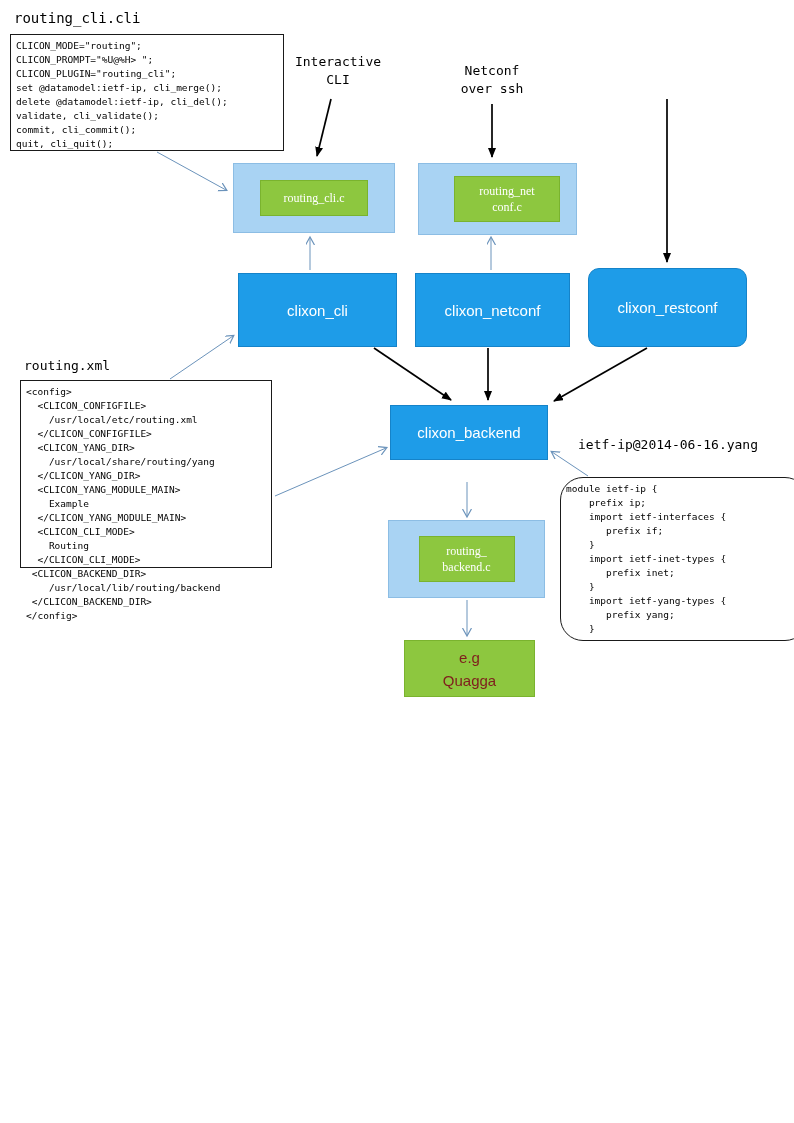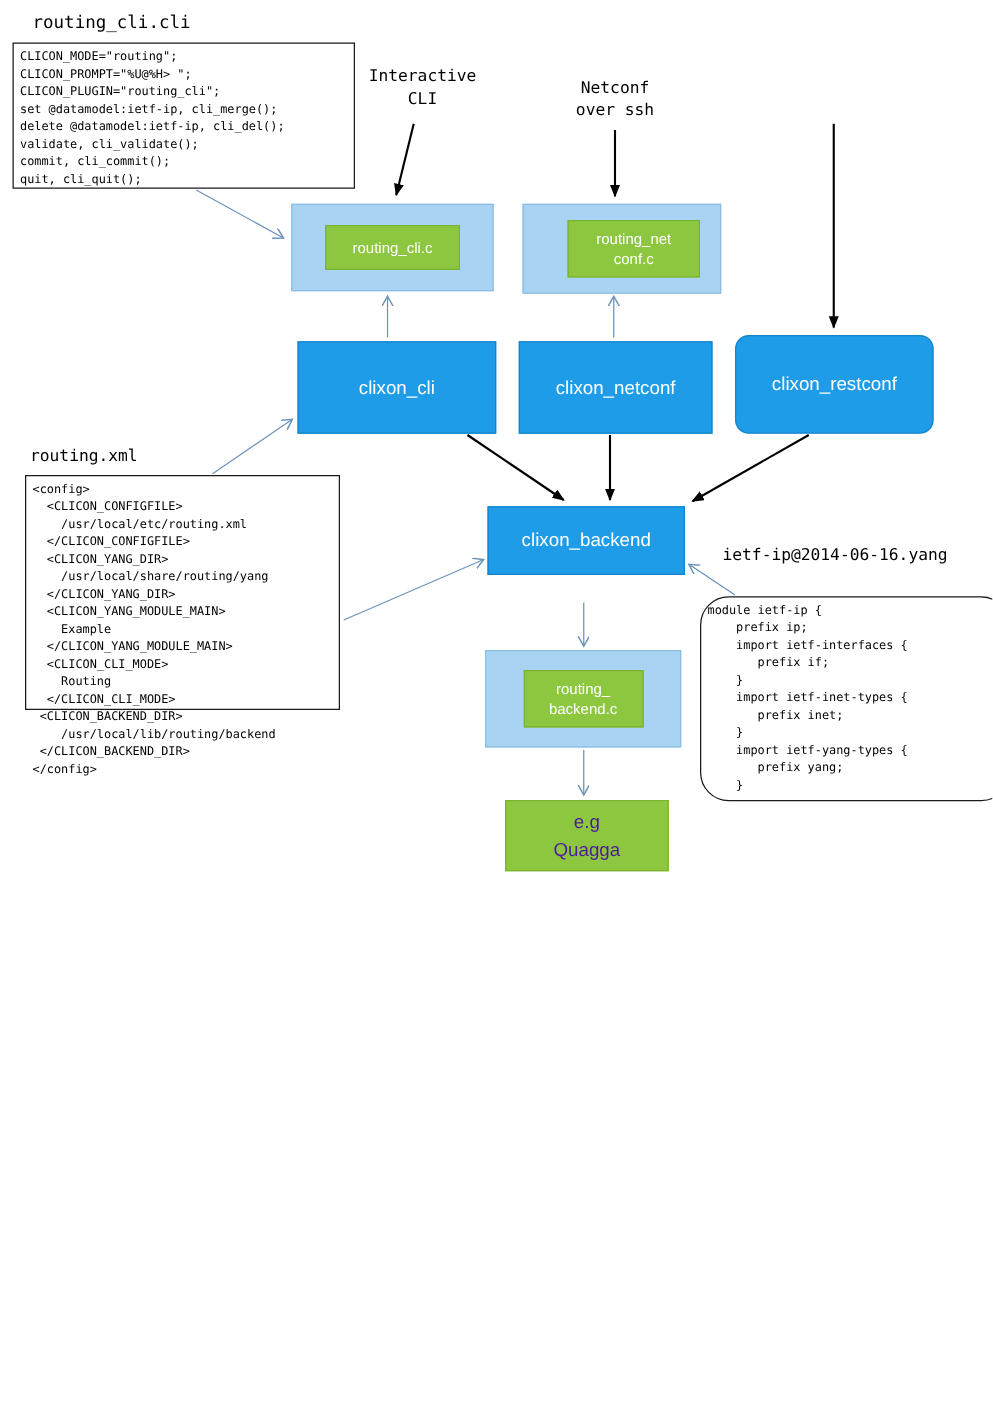--- a/index.html
+++ b/index.html
@@ -50,52 +50,52 @@
   .lightbox{
     background:#a9d3f3;
     border:1px solid #8cbde4;
     display:flex;align-items:center;justify-content:center;
     z-index:2;
   }
   .greenbox{
     background:#8dc73f;
     border:1px solid #7ab32e;
     color:#ffffff;
-    font-family:Liberation Sans, sans-serif;
+    font-family:Liberation Serif, serif;
     font-size:12px;
     line-height:16px;
     display:flex;align-items:center;justify-content:center;
     text-align:center;
     white-space:pre-line;
     z-index:3;
   }
   .biggreen{
     background:#8dc73f;
     border:1px solid #7ab32e;
-    color:#4c1d95;
+    color:#7f1d1d;
     font-family:"Liberation Sans", sans-serif;
     font-size:15px;
     line-height:23px;
     display:flex;align-items:center;justify-content:center;
     text-align:center;
     white-space:pre-line;
     z-index:2;
   }
   #connector-layer{
     position:absolute;left:0;top:0;
     z-index:5;
     pointer-events:none;
   }
 </style>
 </head>
 <body>
 
 <div id="canvas">
 
-  <div class="abs filelabel" style="left:14px;top:10px;font-size:14px;margin-left:12px;">routing_cli.cli</div>
+  <div class="abs filelabel" style="left:14px;top:10px;font-size:14px;">routing_cli.cli</div>
   <div class="abs filelabel" style="left:24px;top:358px;font-size:13px;">routing.xml</div>
   <div class="abs filelabel" style="left:578px;top:437px;font-size:13px;">ietf-ip@2014-06-16.yang</div>
 
   <div class="abs codebox" style="left:10px;top:34px;width:274px;height:117px;">CLICON_MODE="routing";
 CLICON_PROMPT="%U@%H&gt; ";
 CLICON_PLUGIN="routing_cli";
 set @datamodel:ietf-ip, cli_merge();
 delete @datamodel:ietf-ip, cli_del();
 validate, cli_validate();
 commit, cli_commit();

